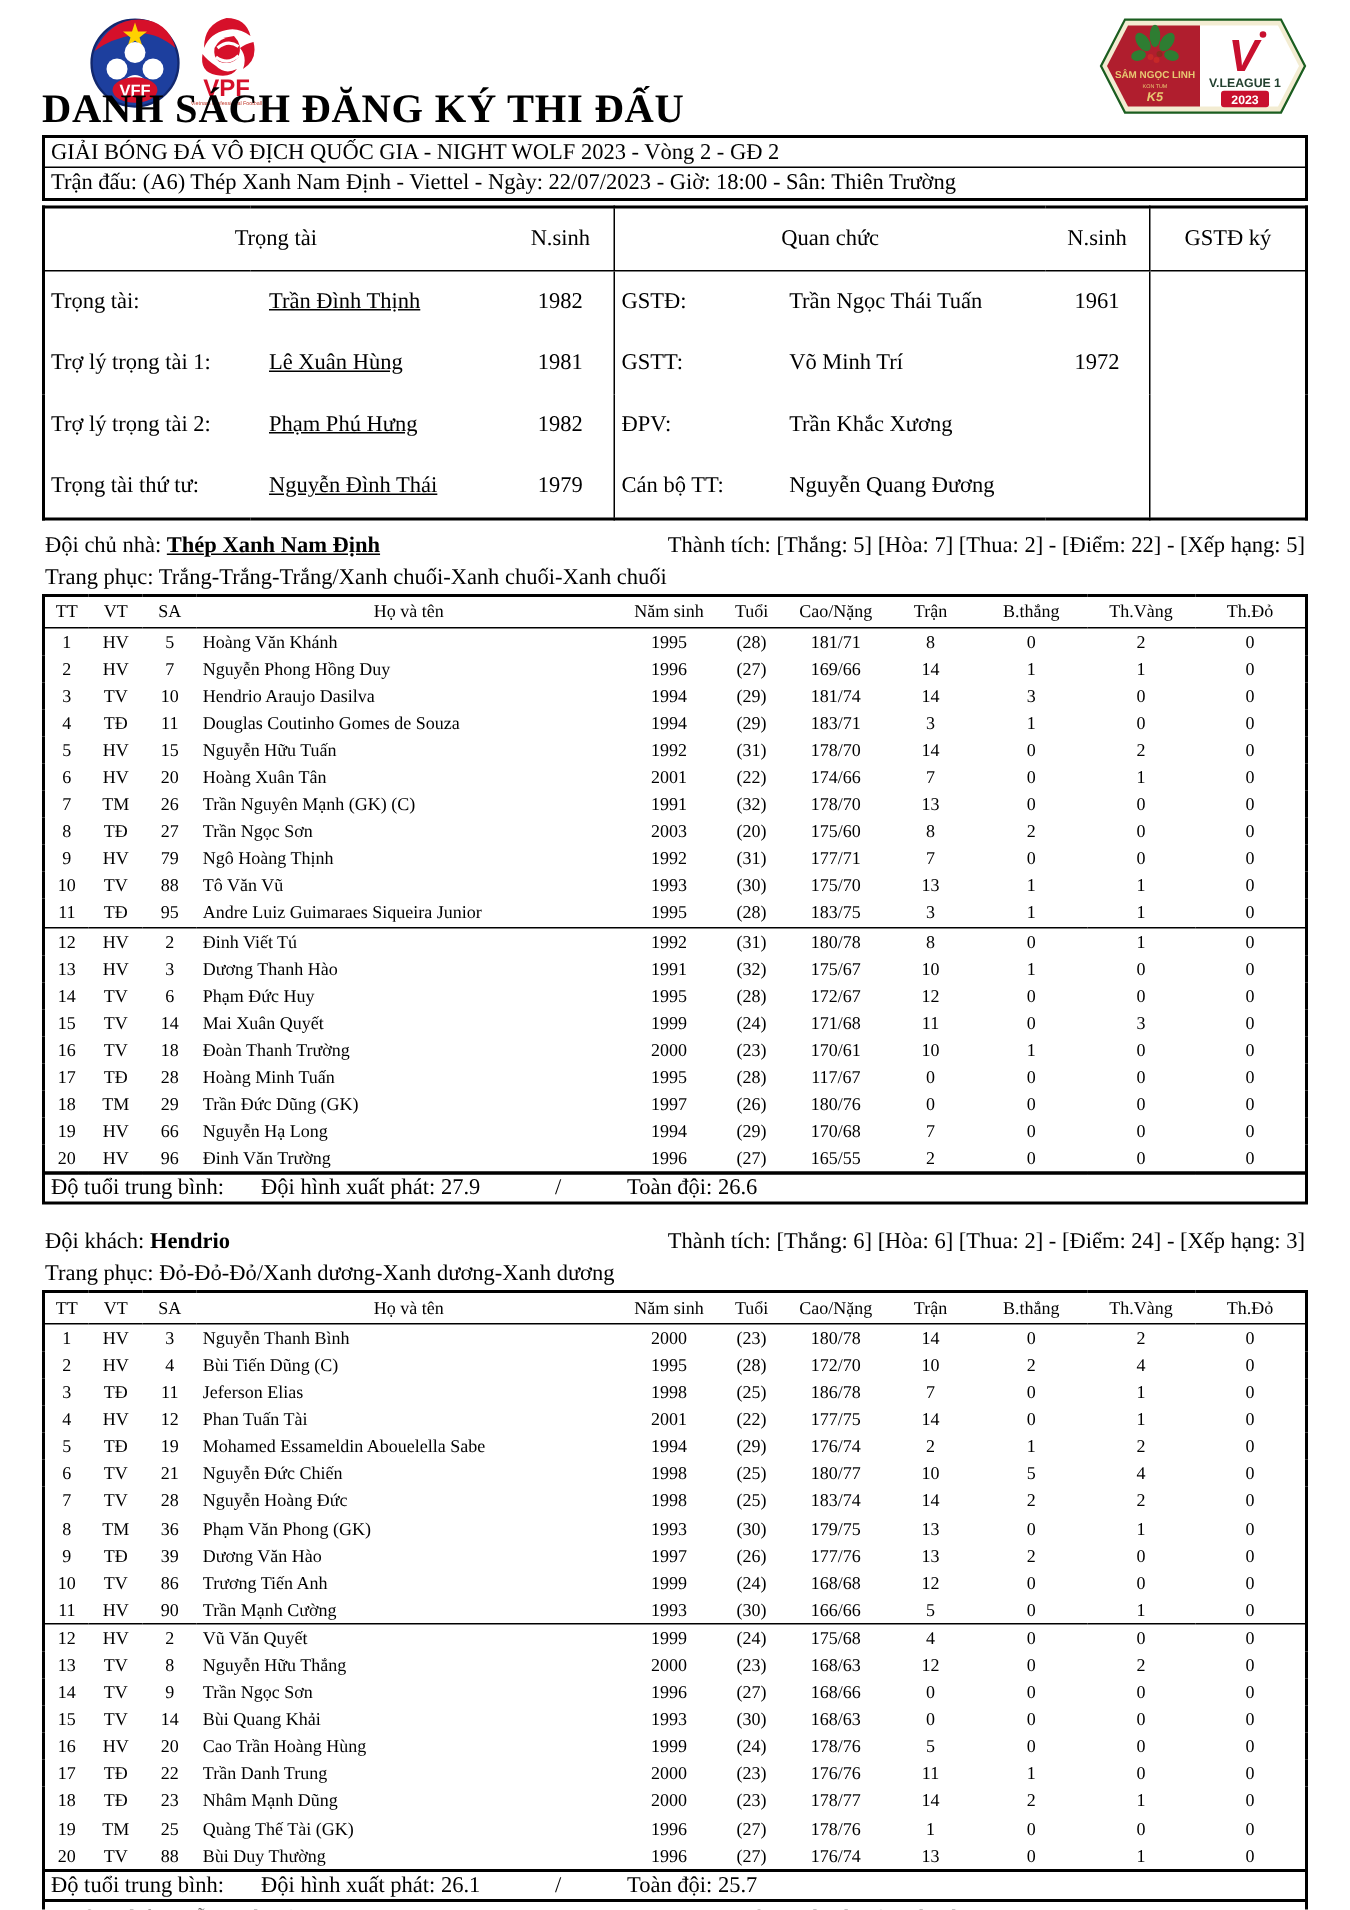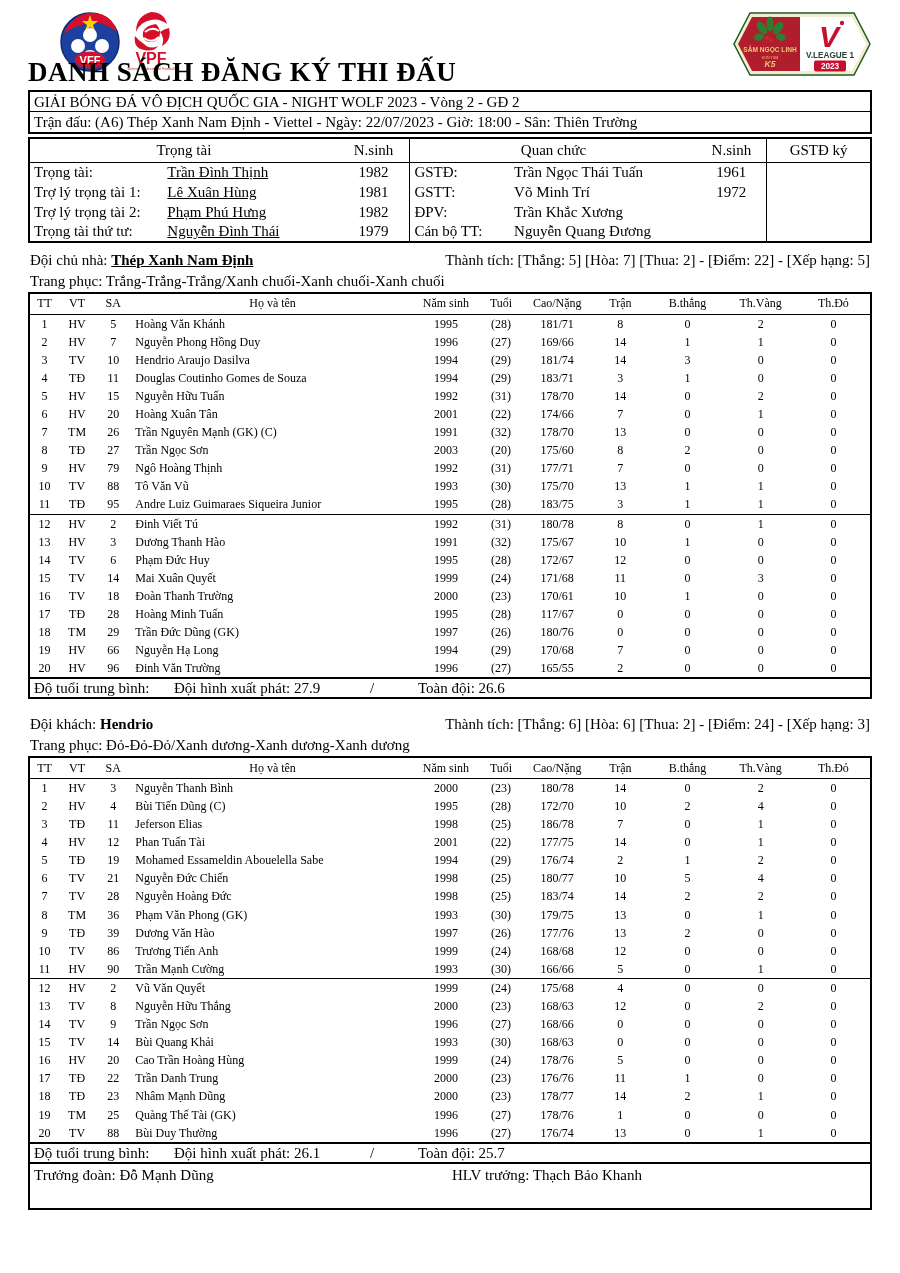--- a/index.html
+++ b/index.html
@@ -20,21 +20,21 @@
   }
   .badge-right { position:absolute; right:0; top:5px; }
 
   
   .info-box { border:2px solid #000; }
   .info-box .row { height:20px; line-height:20px; padding-left:4px; white-space:nowrap; overflow:hidden; }
   .info-box .row:first-child { border-bottom:1px solid #000; }
 
   
   .officials { border-collapse:collapse; table-layout:fixed; width:100%; margin-top:3px; border:2px solid #000; }
-  .officials th, .officials td { padding:0; font-weight:normal; overflow:hidden; white-space:nowrap; }
+  .officials th, .officials td { padding:12px; font-weight:normal; overflow:hidden; white-space:nowrap; }
   .officials thead th { height:24px; border-bottom:1px solid #000; text-align:center; }
   .officials tbody td { height:20px; }
   .officials .vline { border-left:1px solid #000; }
 
   
   .team-line { display:flex; justify-content:space-between; height:21px; line-height:21px; margin-top:7px; padding:0 2px; }
   .team-line.second { margin-top:0; }
   .team-name-home { font-weight:bold; text-decoration:underline; }
   .team-name-away { font-weight:bold; }
 

